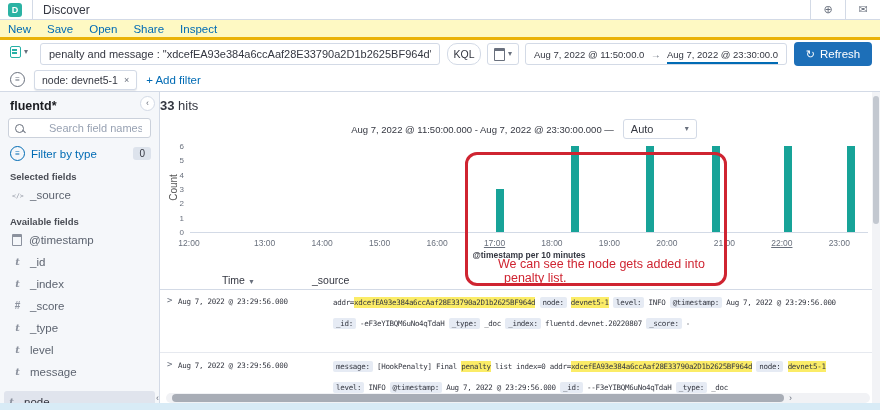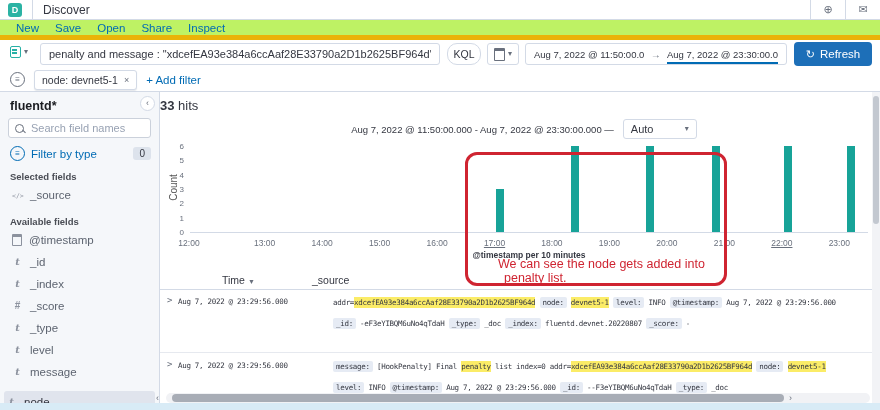--- a/index.html
+++ b/index.html
@@ -8,23 +8,23 @@
   
   .top-header{position:absolute;left:0;top:0;width:880px;height:20px;background:#fff;
               border-bottom:1px solid #d3dae6;display:flex;align-items:center;box-sizing:border-box}
   .logo{width:14px;height:14px;border-radius:3px;background:#2bb3a4;color:#fff;font-weight:bold;
         font-size:9px;display:flex;align-items:center;justify-content:center;margin-left:8px}
   .hsep{width:1px;height:19px;background:#d3dae6;margin-left:10px}
   .app-title{margin-left:10px;font-size:12px;color:#343741}
   .header-right{margin-left:auto;display:flex;height:100%}
   .hicon{width:34px;height:100%;display:flex;align-items:center;justify-content:center;
          color:#69707d;font-size:11px;border-left:1px solid #d3dae6}
-  .menu-bar{position:absolute;left:0;top:20px;width:880px;height:20px;background:#bef264;
-            border-bottom:5px solid #eab308;display:flex;align-items:center;gap:16px;
-            padding-left:16px;box-sizing:border-box}
+  .menu-bar{position:absolute;left:0;top:20px;width:880px;height:20px;background:#fef9c3;
+            border-bottom:3px solid #eab308;display:flex;align-items:center;gap:16px;
+            padding-left:8px;box-sizing:border-box}
   .menu-link{font-size:11.5px;color:#006bb4;cursor:pointer}
   
   .query-bar{position:absolute;left:0;top:40px;width:880px;height:28px;background:#fff}
   .q-prepend{position:absolute;left:10px;top:6px;display:flex;align-items:center;gap:3px}
   .q-doc-icon{width:11px;height:12px;border:1.5px solid #27b0a6;border-radius:2px;position:relative;box-sizing:border-box}
   .q-doc-icon::after{content:"";position:absolute;left:1px;top:2px;width:5px;height:1.5px;
                      background:#27b0a6;box-shadow:0 3px 0 #27b0a6}
   .chev{color:#69707d;font-size:8px;line-height:1}
   .q-input{position:absolute;left:40px;top:3px;width:400px;height:22px;border:1px solid #d3dae6;
            border-radius:3px;background:#fff;font-size:11px;color:#343741;padding:0 8px;
@@ -56,21 +56,21 @@
   .pill-x{color:#69707d;font-size:9px;cursor:pointer}
   .add-filter{color:#006bb4;font-size:11.5px;cursor:pointer}
   
   .sidebar{position:absolute;left:0;top:92px;width:160px;height:318px;background:#f5f7fa;
            border-right:1px solid #d3dae6;box-sizing:border-box}
   .collapse-btn{position:absolute;top:4px;right:4px;width:15px;height:15px;border-radius:50%;
                 background:#fff;border:1px solid #d3dae6;color:#69707d;font-size:9px;line-height:13px;
                 text-align:center;box-sizing:border-box;cursor:pointer}
   .index-title{padding:7px 10px 5px;font-weight:bold;font-size:12.5px;color:#1a1c21}
   .field-search{margin:0 8px;height:20px;border:1px solid #cbd1db;border-radius:3px;background:#fff;
-                display:flex;align-items:center;gap:5px;padding:0 6px;box-sizing:border-box}
+                display:flex;align-items:center;gap:23px;padding:0 6px;box-sizing:border-box}
   .mag-icon{width:7px;height:7px;border:1.3px solid #69707d;border-radius:50%;position:relative;flex:none}
   .mag-icon::after{content:"";position:absolute;width:4px;height:1.3px;background:#69707d;
                    transform:rotate(45deg);right:-3px;bottom:-1px}
   .field-search input{border:none;outline:none;background:transparent;width:100%;font-size:11px;
                       color:#343741;font-family:"Liberation Sans",sans-serif}
   .field-search input::placeholder{color:#98a2b3}
   .filter-type-row{display:flex;align-items:center;gap:6px;margin:8px 8px 0 10px}
   .ft-icon{width:13px;height:13px;border-radius:50%;border:1px solid #006bb4;color:#006bb4;
            font-size:8px;line-height:1;display:flex;align-items:center;justify-content:center}
   .ft-label{color:#006bb4;font-size:11.5px;flex:1}

